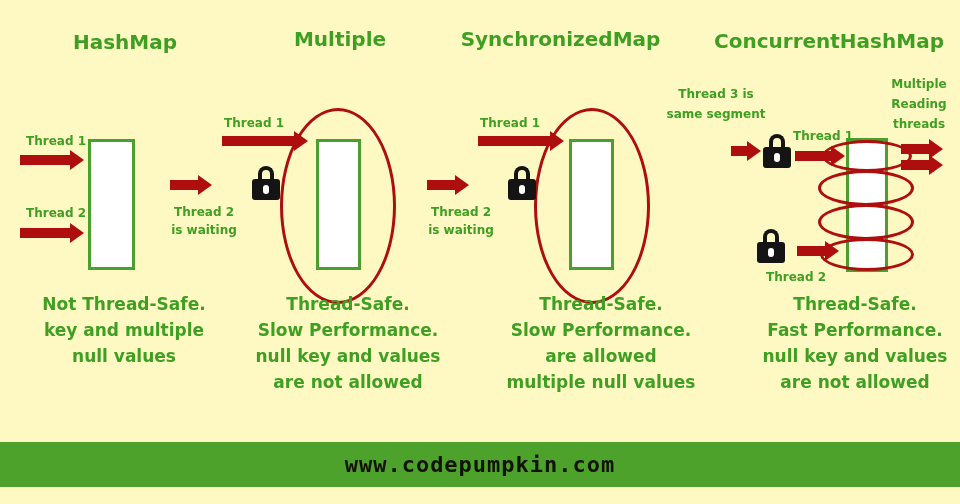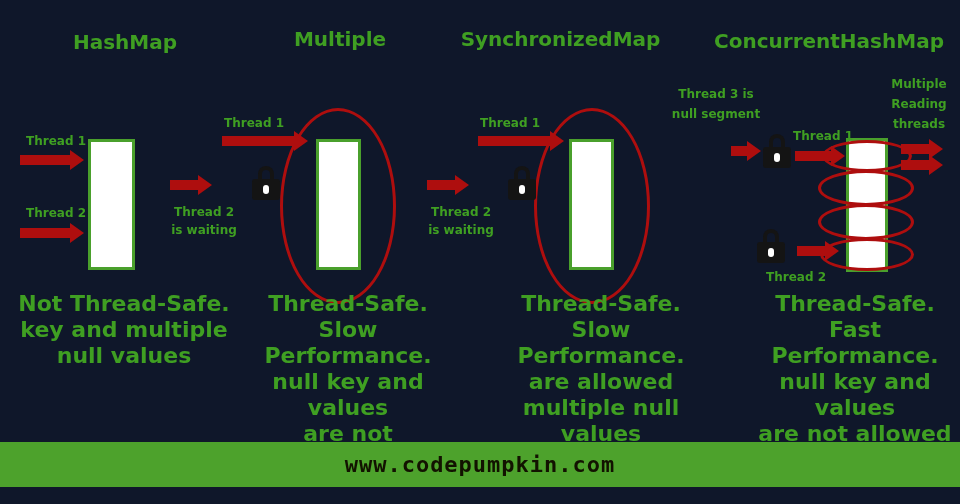--- a/index.html
+++ b/index.html
@@ -1,21 +1,21 @@
 <!DOCTYPE html>
 <html><head>
 <meta charset="utf-8">
 <style>
   * { margin:0; padding:0; box-sizing:border-box; }
   html,body { width:960px; height:504px; background:#ffffff; font-family:"DejaVu Sans","Liberation Sans",sans-serif; }
-  .canvas { position:relative; width:960px; height:504px; background:#0f172a; overflow:hidden; }
+  .canvas { position:relative; width:960px; height:504px; background:#fef9c3; overflow:hidden; }
   .group { position:absolute; left:0; top:0; width:960px; height:504px; }
 
   .title { position:absolute; color:#3f9f22; font-weight:bold; font-size:20px; text-align:center; }
-  .desc  { position:absolute; color:#3f9f22; font-weight:bold; font-size:22px; text-align:center; line-height:26px; }
+  .desc  { position:absolute; color:#3f9f22; font-weight:bold; font-size:17px; text-align:center; line-height:26px; }
   .tlabel{ position:absolute; color:#3f9f22; font-weight:bold; font-size:12px; line-height:18px; }
   .center{ text-align:center; }
 
   .map-rect { position:absolute; border:3px solid #4aa02c; background:#ffffff; }
   .ellipse  { position:absolute; border:3px solid #ae0e0e; border-radius:50%; background:transparent; }
 
   .arrow { position:absolute; height:10px; background:#ae0e0e; }
   .arrow::after {
     content:""; position:absolute; left:100%; top:50%; transform:translateY(-50%);
     width:0; height:0;
@@ -98,21 +98,21 @@
       <div>are allowed</div>
       <div>multiple null values</div>
     </div>
   </div>
 
   <div class="group">
     <div class="title" style="left:698px; top:29px; width:262px;">ConcurrentHashMap</div>
 
     <div class="tlabel center" style="left:664px; top:84px; width:104px; line-height:20px;">
       <div>Thread 3 is</div>
-      <div>null segment</div>
+      <div>same segment</div>
     </div>
 
     <div class="tlabel center" style="left:880px; top:74px; width:78px; line-height:20px;">
       <div>Multiple</div>
       <div>Reading</div>
       <div>threads</div>
     </div>
 
     <div class="map-rect" style="left:846px; top:138px; width:42px; height:134px;"></div>
     <div class="ellipse" style="left:822px; top:140px; width:90px; height:32px;"></div>

